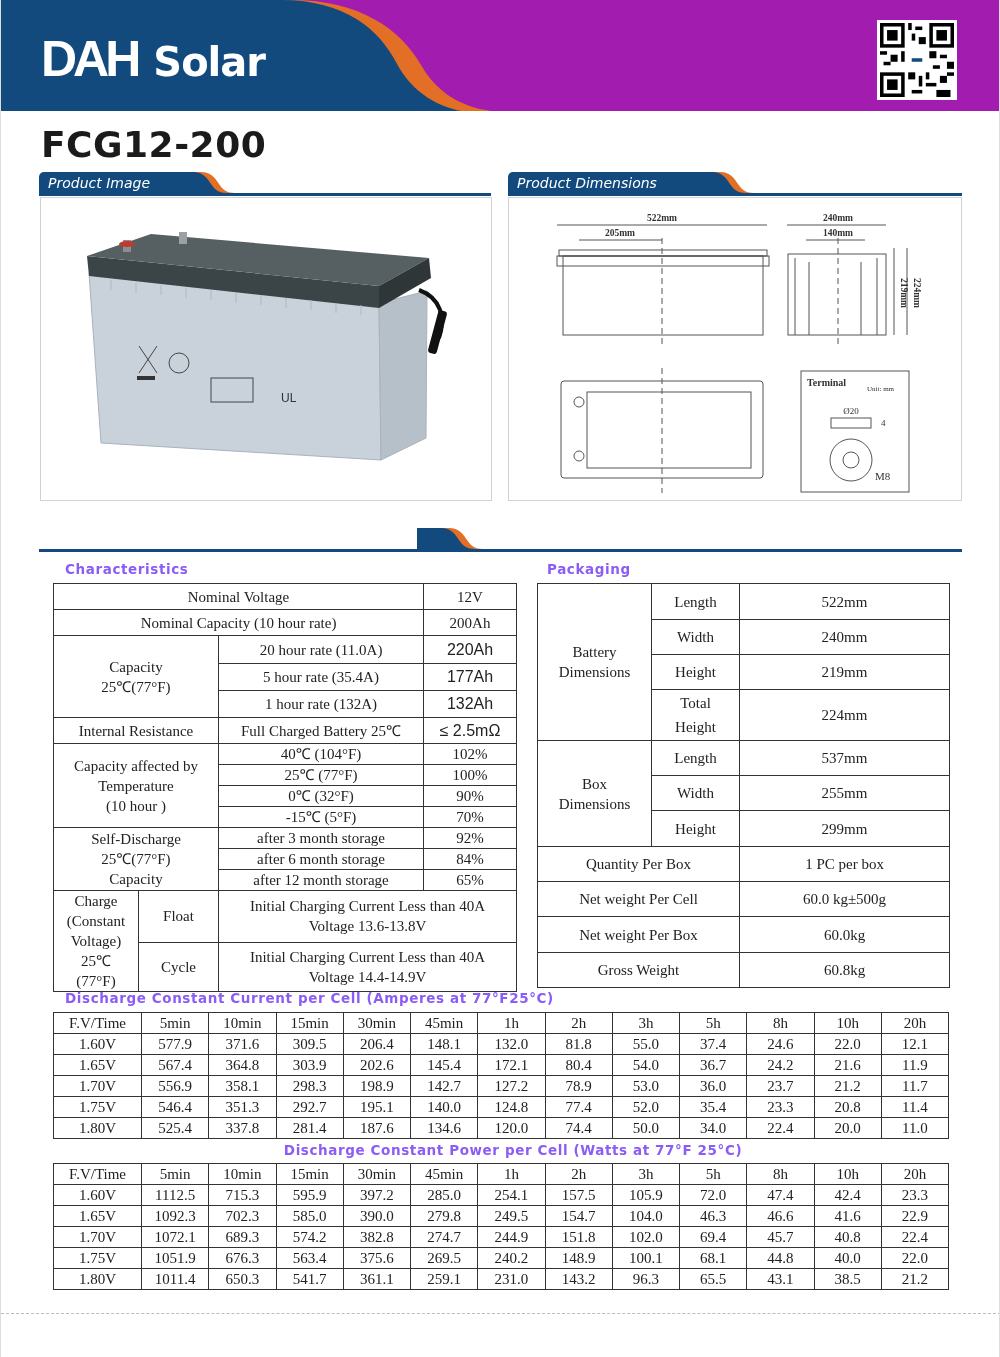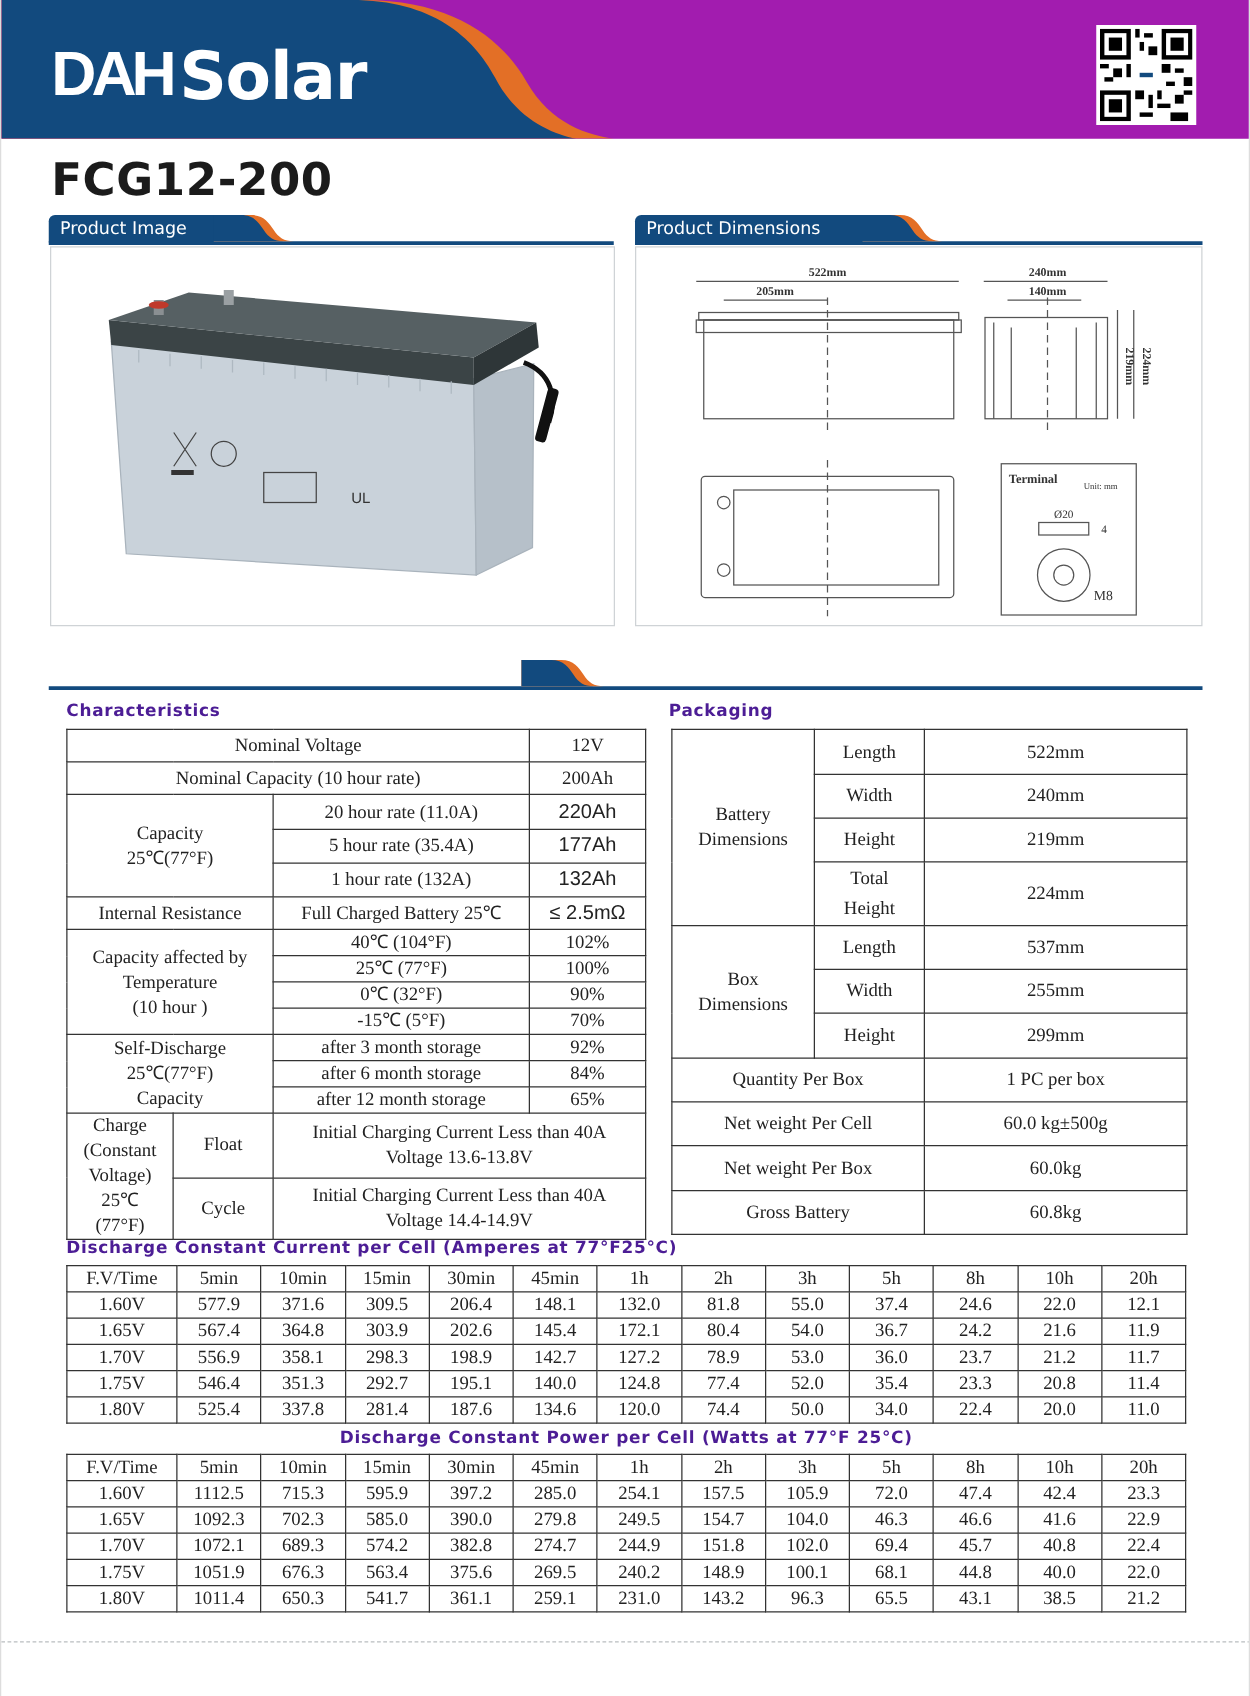--- a/index.html
+++ b/index.html
@@ -1,32 +1,32 @@
 <!DOCTYPE html>
 <html><head>
 <meta charset="utf-8">
 <style>
   * { box-sizing: border-box; margin: 0; padding: 0; }
   body { width: 1000px; height: 1357px; background: #fff; font-family: "Liberation Serif", serif; color: #222; position: relative; overflow: hidden; border-left: 1px solid #ddd; border-right: 1px solid #ddd; }
   .header { position: absolute; left: 0; top: 0; width: 1000px; height: 111px; background: #a21caf; overflow: hidden; }
   .header svg.wave { position: absolute; left: 0; top: 0; }
   .logo { position: absolute; left: 40px; top: 34px; display: flex; align-items: flex-end; color: #fff; }
   .logo .mark { font-family: "Liberation Sans", sans-serif; font-weight: bold; font-size: 50px; letter-spacing: -4px; line-height: 50px; }
-  .logo .word { font-family: "DejaVu Sans", sans-serif; font-weight: bold; font-size: 53px; line-height: 44px; margin-left: 6px; letter-spacing: -1px; }
+  .logo .word { font-family: "DejaVu Sans", sans-serif; font-weight: bold; font-size: 40px; line-height: 44px; margin-left: 16px; letter-spacing: -1px; }
   .qr { position: absolute; left: 876px; top: 20px; width: 80px; height: 80px; background: #fff; padding: 3px; }
   .title { position: absolute; left: 40px; top: 124px; font-family: "DejaVu Sans", sans-serif; font-weight: bold; font-size: 36px; color: #1b1b1b; letter-spacing: 0.5px; }
 
   .section-bar { position: absolute; height: 24px; }
-  .section-bar .tab { position: absolute; left: 0; top: 0; height: 22px; background: #124a7e; color: #fff; font-family: "DejaVu Sans", sans-serif; font-size: 14px; line-height: 22px; padding-left: 9px; border-radius: 5px 0 0 0; }
+  .section-bar .tab { position: absolute; left: 0; top: 0; height: 22px; background: #124a7e; color: #fff; font-family: "DejaVu Sans", sans-serif; font-size: 14px; line-height: 22px; padding-left: 9px; border-radius: 5px 0 0 0; font-style: italic; }
   .section-bar .line { position: absolute; left: 0; bottom: 0; width: 100%; height: 3px; background: #124a7e; }
   .section-bar svg { position: absolute; top: 0; }
 
   .panel { position: absolute; border: 1px solid #cfd3d6; background: #fff; }
 
-  .subhead { position: absolute; font-family: "DejaVu Sans", sans-serif; font-weight: bold; font-size: 13.5px; color: #4c1d95; letter-spacing: 0.6px; }
+  .subhead { position: absolute; font-family: "DejaVu Sans", sans-serif; font-weight: bold; font-size: 13.5px; color: #8b5cf6; letter-spacing: 0.6px; margin-left: 12px; }
 
   table { border-collapse: collapse; font-family: "Liberation Serif", serif; color: #222; table-layout: fixed; }
   td { border: 1px solid #333; text-align: center; vertical-align: middle; font-size: 15px; line-height: 20px; padding: 0 2px; }
   .sans { font-family: "Liberation Sans", sans-serif; font-size: 16px; }
 
   #char-table { position: absolute; left: 52px; top: 583px; width: 463px; }
   #pack-table { position: absolute; left: 536px; top: 583px; width: 412px; }
   #cur-table, #pow-table { position: absolute; left: 52px; width: 896px; }
   #cur-table { top: 1012px; }
   #pow-table { top: 1163px; }
@@ -356,21 +356,21 @@
   </tr>
   <tr style="height:35px">
     <td colspan="2">Net weight Per Cell</td>
     <td>60.0 kg±500g</td>
   </tr>
   <tr style="height:36px">
     <td colspan="2">Net weight Per Box</td>
     <td>60.0kg</td>
   </tr>
   <tr style="height:35px">
-    <td colspan="2">Gross Battery</td>
+    <td colspan="2">Gross Weight</td>
     <td>60.8kg</td>
   </tr>
 </tbody>
   </table>
 
 <div class="subhead" style="left:52px; top:990px; width:896px; text-align:left;">Discharge Constant Current per Cell (Amperes at 77°F25°C)</div>
 <table id="cur-table">
   <thead>
       <tr id="cur-head">
         <td style="width: 88px;">F.V/Time</td>

